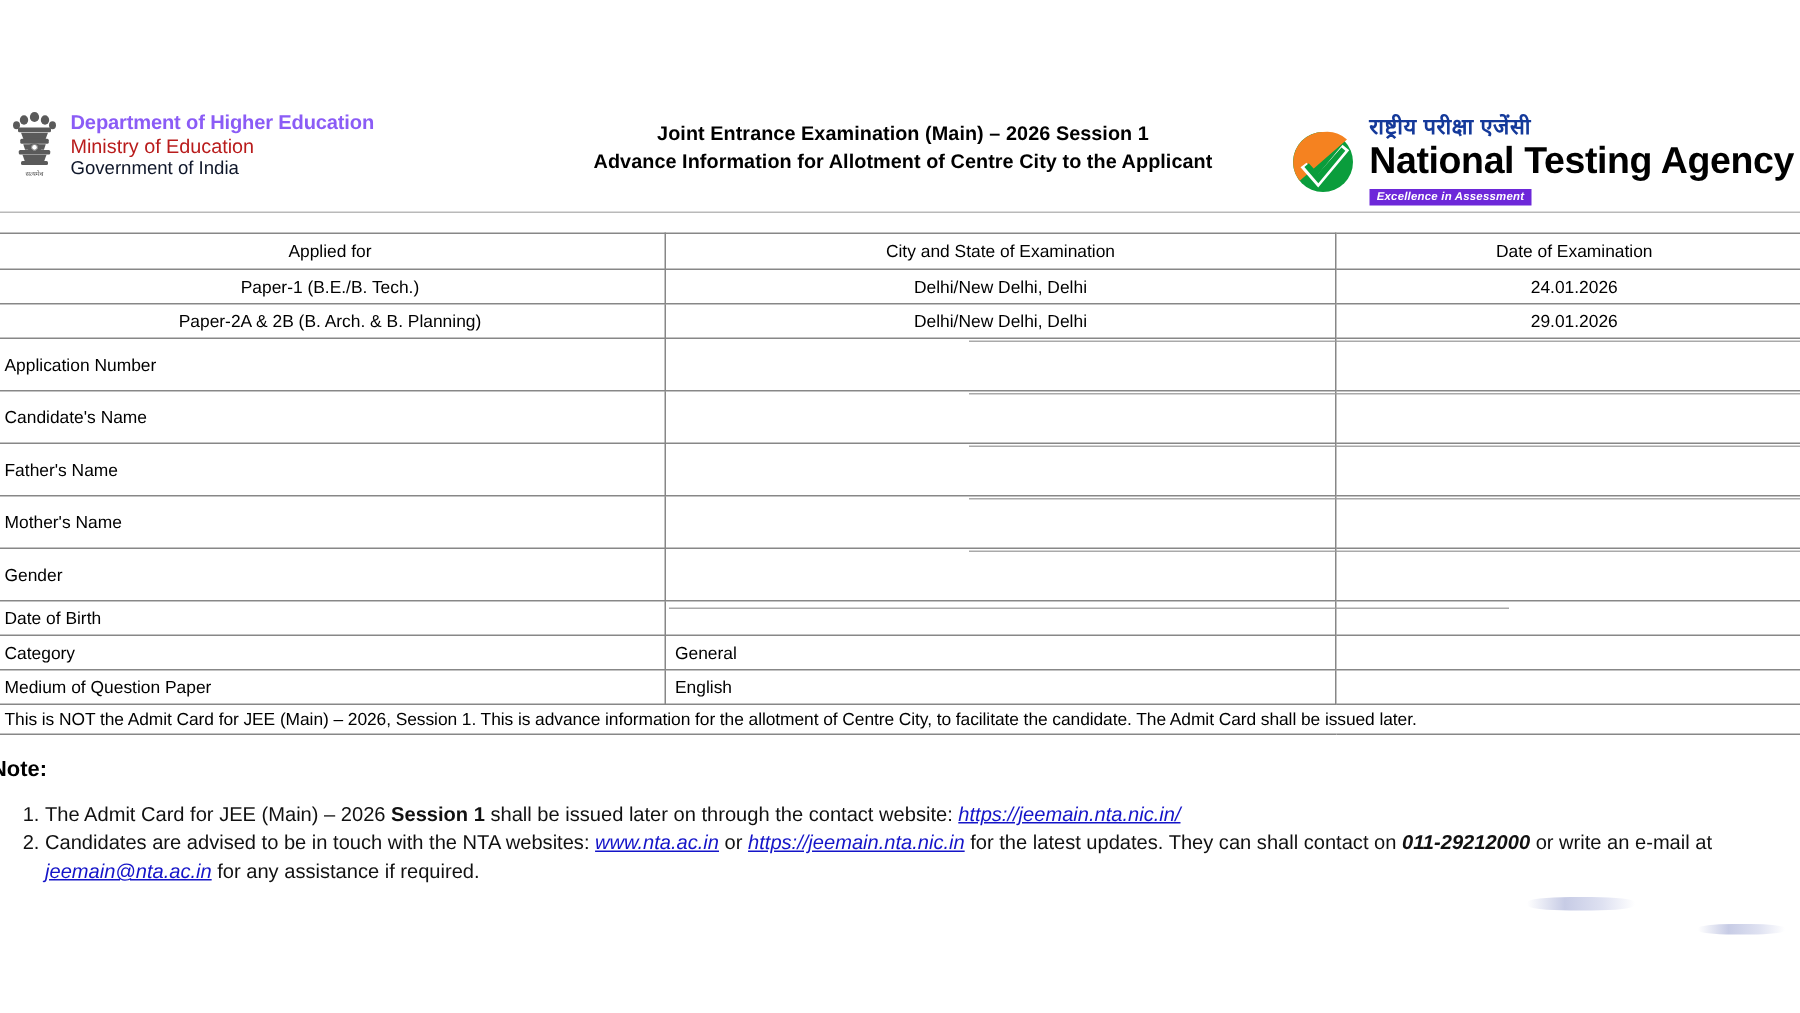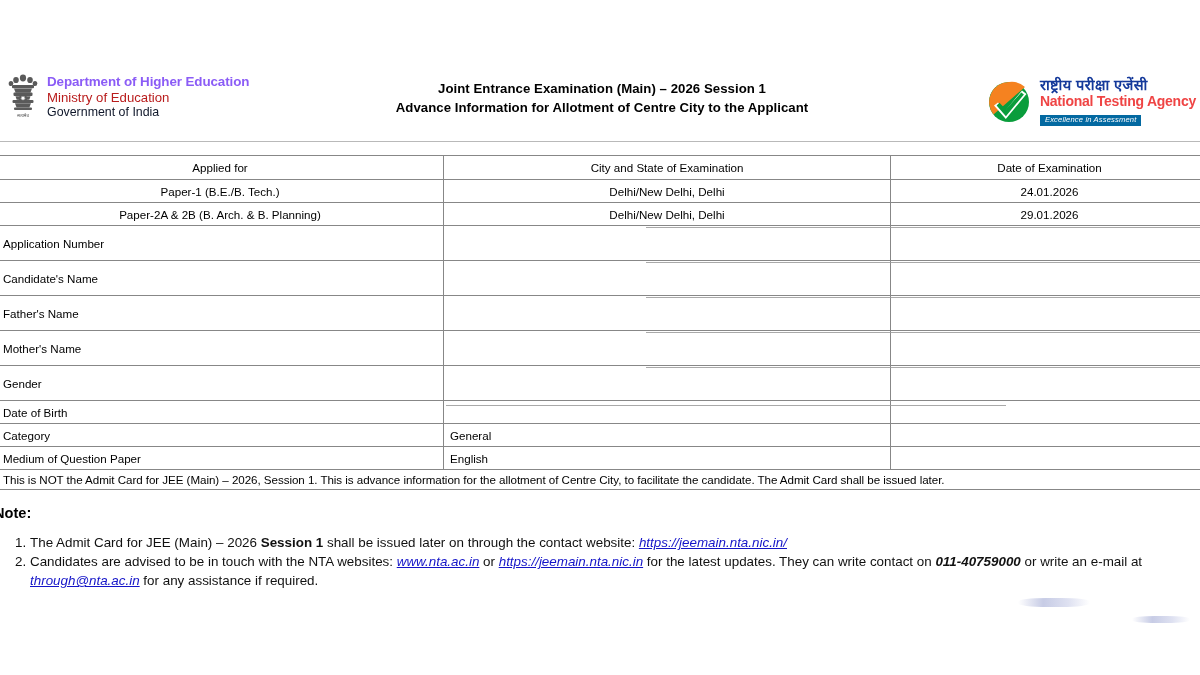--- a/index.html
+++ b/index.html
@@ -93,35 +93,35 @@
   .nta-mark { width: 44px; height: 44px; flex: 0 0 44px; }
   .nta-text { line-height: 1.06; }
   .nta-hi {
     font-size: 14.6px;
     font-weight: bold;
     color: #14399a;
     letter-spacing: 0.4px;
     white-space: nowrap;
   }
   .nta-en {
-    font-size: 14px;
-    font-weight: bold;
-    color: #ef4444;
+    font-size: 25px;
+    font-weight: bold;
+    color: #000000;
     letter-spacing: -0.25px;
     white-space: nowrap;
     margin-top: 1px;
   }
   .nta-tag {
     display: inline-block;
     margin-top: 3px;
-    background: #0369a1;
+    background: #6d28d9;
     color: #ffffff;
     font-size: 7.6px;
     font-style: italic;
-    font-weight: normal;
+    font-weight: bold;
     letter-spacing: 0.15px;
     padding: 1px 5px 1.5px 5px;
     white-space: nowrap;
   }
 
   
   .table-wrap {
     position: absolute;
     left: 0;
     top: 155px;
@@ -373,20 +373,20 @@
     <div class="smudge" style="left:1022px; top:443px; width:72px; height:9px;"></div>
   </div>
 
   <div class="note-area">
     <div class="note-heading">Note:</div>
     <ol class="notes">
       <li>
         <span>The Admit Card for JEE (Main) – 2026 </span><b class="em">Session 1</b><span> shall be issued later on through the contact website: </span><a class="lnk nw">https://jeemain.nta.nic.in/</a>
       </li>
       <li>
-        <span>Candidates are advised to be in touch with the NTA websites: </span><a class="lnk nw">www.nta.ac.in</a><span> or </span><a class="lnk nw">https://jeemain.nta.nic.in</a><span> for the latest updates. They can write contact on </span><b class="em nw">011-40759000</b><span> or write an e-mail at </span><a class="lnk nw">through@nta.ac.in</a><span> for any assistance if required.</span>
+        <span>Candidates are advised to be in touch with the NTA websites: </span><a class="lnk nw">www.nta.ac.in</a><span> or </span><a class="lnk nw">https://jeemain.nta.nic.in</a><span> for the latest updates. They can shall contact on </span><b class="em nw">011-29212000</b><span> or write an e-mail at </span><a class="lnk nw">jeemain@nta.ac.in</a><span> for any assistance if required.</span>
       </li>
     </ol>
   </div>
 
   <div class="smudge" style="left:1136px; top:616px; width:58px; height:7px;"></div>
 
 </div>
 
 </body></html>

